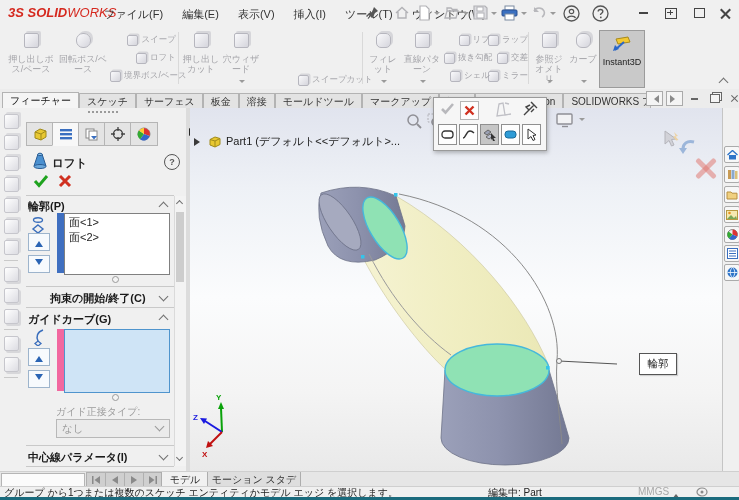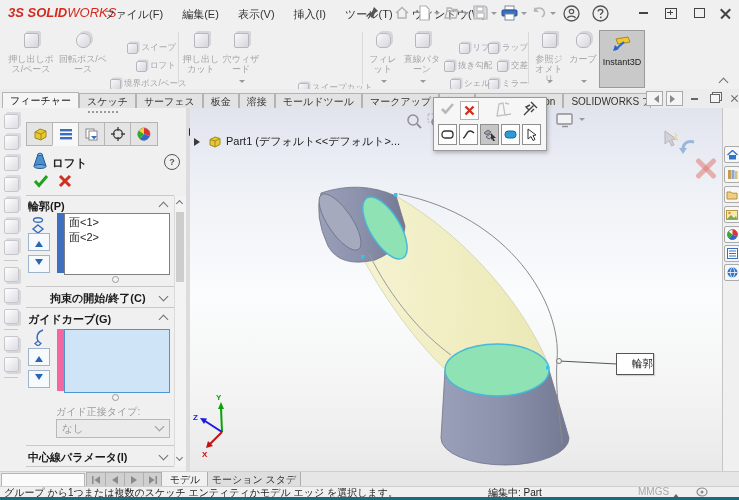--- a/index.html
+++ b/index.html
@@ -22,21 +22,21 @@
   .sq-exp:before{content:"";position:absolute;left:1px;top:3px;width:6px;height:1px;background:#444;}
   .sq-exp:after{content:"";position:absolute;left:4px;top:1px;width:1px;height:5px;background:#444;}
   .x-close{position:relative;width:11px;height:11px;}
   .x-close:before,.x-close:after{content:"";position:absolute;left:-1px;top:5px;width:13px;height:1.5px;background:#444;}
   .x-close:before{transform:rotate(45deg);}
   .x-close:after{transform:rotate(-45deg);}
   
   .ribbon{left:0;top:27px;width:739px;height:62px;background:#f0f0f0;border-bottom:1px solid #d2d2d2;}
   .rbig{position:absolute;top:3px;height:56px;text-align:center;font-size:9px;line-height:1.12;color:#a3a3a8;}
   .rbig .lbl{position:absolute;left:0;right:0;top:24px;}
-  .rsmcol{position:absolute;top:12px;text-align:center;}
+  .rsmcol{position:absolute;top:4px;text-align:center;}
   .rsm{height:18px;font-size:8.5px;color:#a3a3a8;white-space:nowrap;display:flex;align-items:center;}
   .cube{width:13px;height:13px;border:1px solid #b6b6be;border-radius:2px;display:inline-block;
         background:linear-gradient(135deg,#fafafc,#d5d5dc);box-shadow:2px -2px 0 rgba(182,182,190,.45);margin:0 auto;}
   .cube.sm{width:9px;height:9px;margin-right:3px;box-shadow:1.5px -1.5px 0 rgba(182,182,190,.45);flex:0 0 auto;}
   .rsep{position:absolute;top:5px;width:1px;height:52px;background:#d9d9d9;}
   .instant{background:#c9c9c9;border:1px solid #9b9b9b;color:#222 !important;}
   .chev{display:inline-block;width:6px;height:6px;border-right:1.5px solid #707070;border-bottom:1.5px solid #707070;}
   .chev.up{transform:rotate(-135deg);}
   .chev.down{transform:rotate(45deg);}
   
@@ -69,22 +69,22 @@
   .arr-up{width:0;height:0;border:4px solid transparent;border-bottom:6px solid #2a64b4;}
   .arr-dn{width:0;height:0;border:4px solid transparent;border-top:6px solid #2a64b4;}
   .gripdot{position:absolute;width:5px;height:5px;border:1px solid #9a9a9a;border-radius:50%;background:#f4f4f4;}
   .pmscroll{position:absolute;left:152px;top:88px;width:11px;height:270px;background:#f3f3f3;border-left:1px solid #dadada;}
   .dis{color:#9a9a9a;}
   
   .viewport{left:190px;top:108px;width:532px;height:364px;
     background:linear-gradient(180deg,#e1e4ee 0%,#eef1f6 22%,#fbfcfd 52%,#f4f4f4 78%,#e9e9e9 100%);}
   .flyrow{position:absolute;left:4px;top:26px;display:flex;align-items:center;font-size:11px;color:#222;}
   .flytri{width:0;height:0;border:4px solid transparent;border-left:6px solid #3a3a3a;margin-right:4px;}
-  .callout{position:absolute;left:426px;top:245px;width:36px;height:20px;background:#fff;border:1px solid #555;
-           font-size:10.5px;display:flex;align-items:center;justify-content:flex-end;box-shadow:1px 1px 1px rgba(0,0,0,.15);font-family:Liberation Serif, serif;}
+  .callout{position:absolute;left:449px;top:245px;width:36px;height:20px;background:#fff;border:1px solid #555;
+           font-size:10.5px;display:flex;align-items:center;justify-content:center;box-shadow:1px 1px 1px rgba(0,0,0,.15);font-family:Liberation Serif, serif;}
   .hud{position:absolute;top:5px;}
   
   .popup{left:433px;top:97px;width:112px;height:52px;background:#f6f6f6;border:1px solid #9a9a9a;
          box-shadow:1px 2px 4px rgba(0,0,0,.25);z-index:50;}
   .pbtn{position:absolute;top:26px;width:17px;height:19px;border:1px solid #8f8f8f;background:#fdfdfd;
         display:flex;align-items:center;justify-content:center;}
   .pbtn.pressed{background:#c6c6c6;}
   .xbox{position:absolute;left:26px;top:3px;width:17px;height:17px;border:1px solid #b5b5b5;background:#fdfdfd;
         display:flex;align-items:center;justify-content:center;}
   

